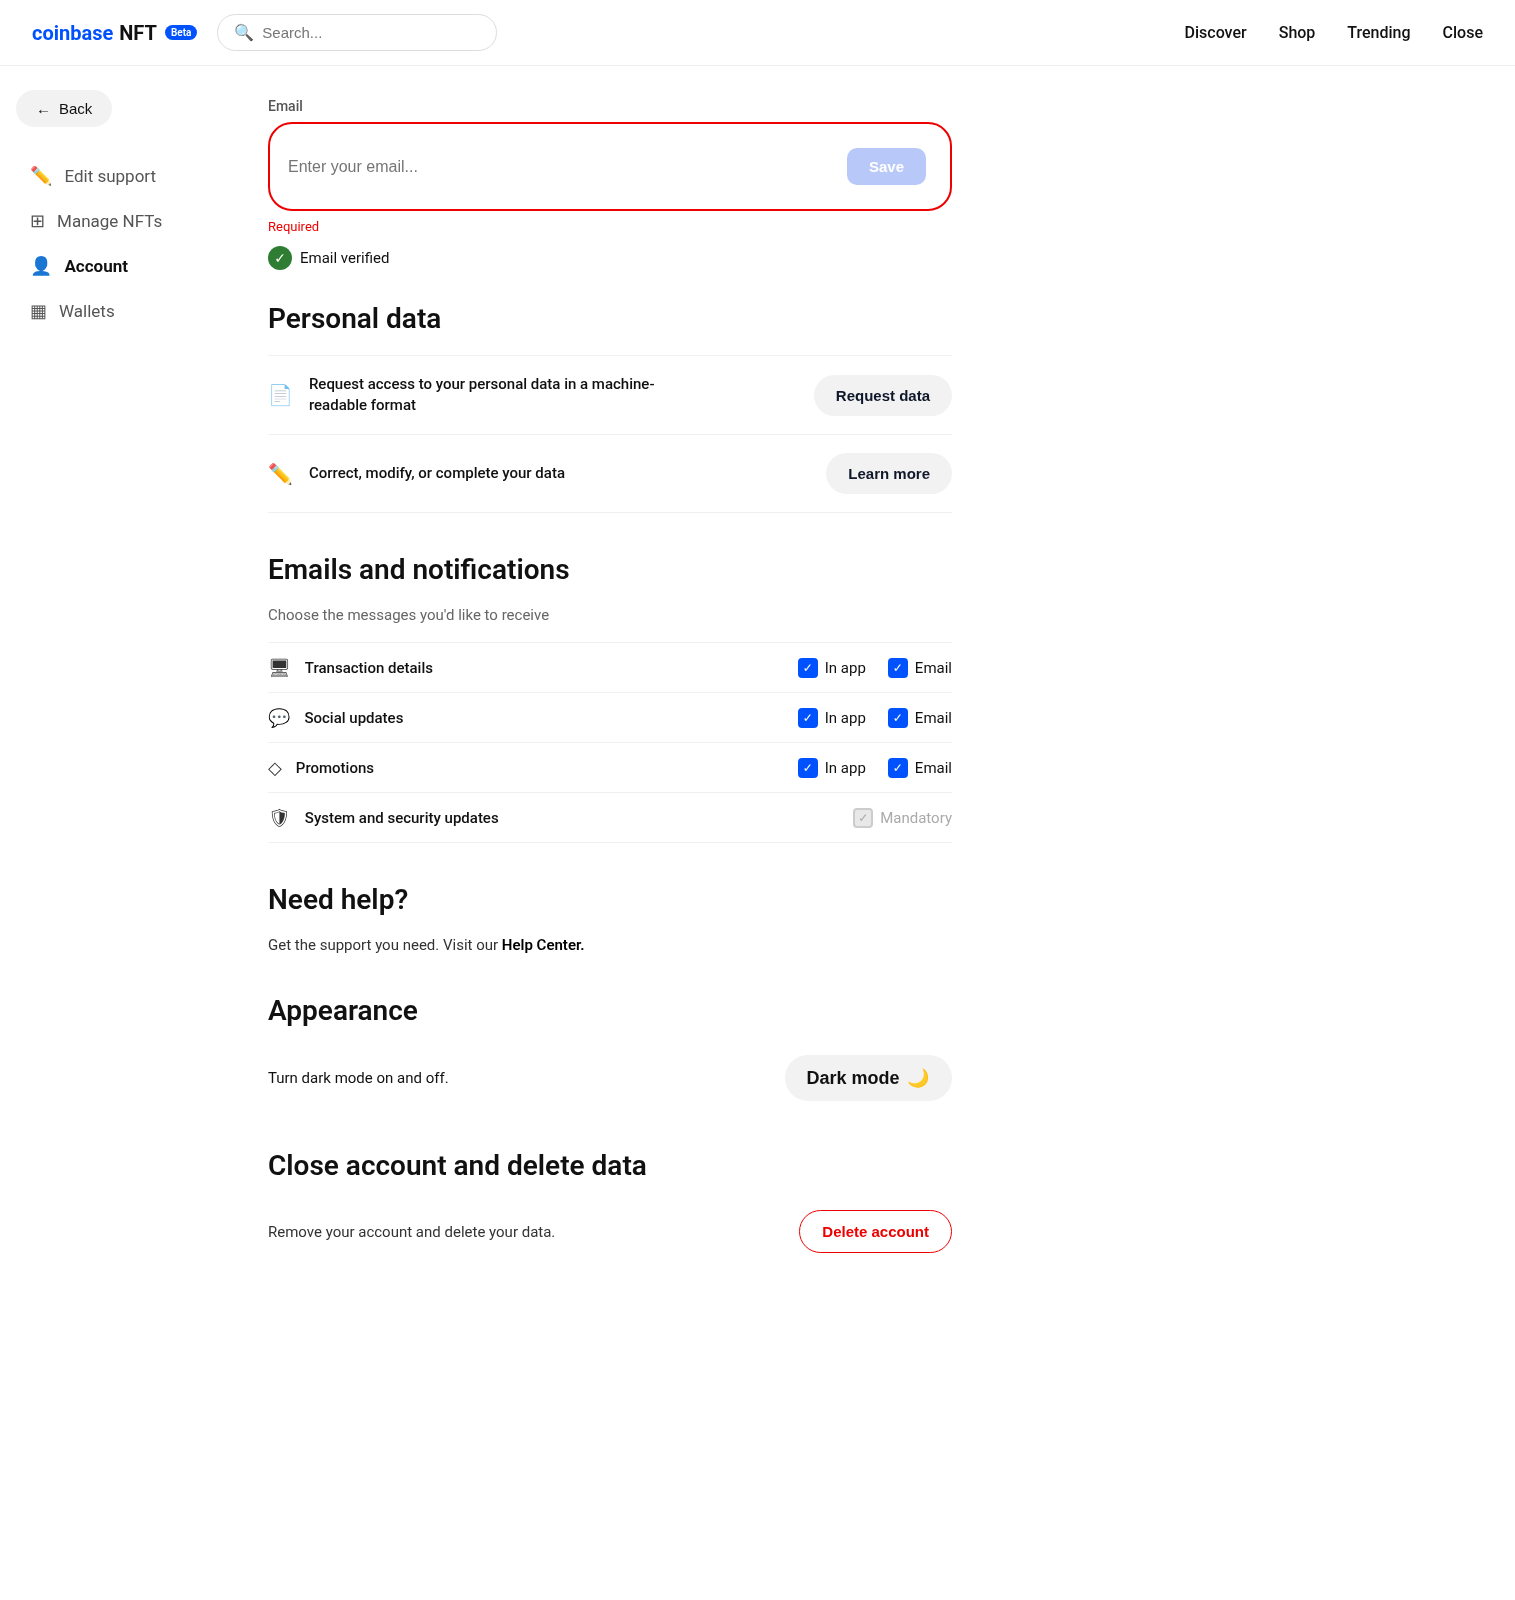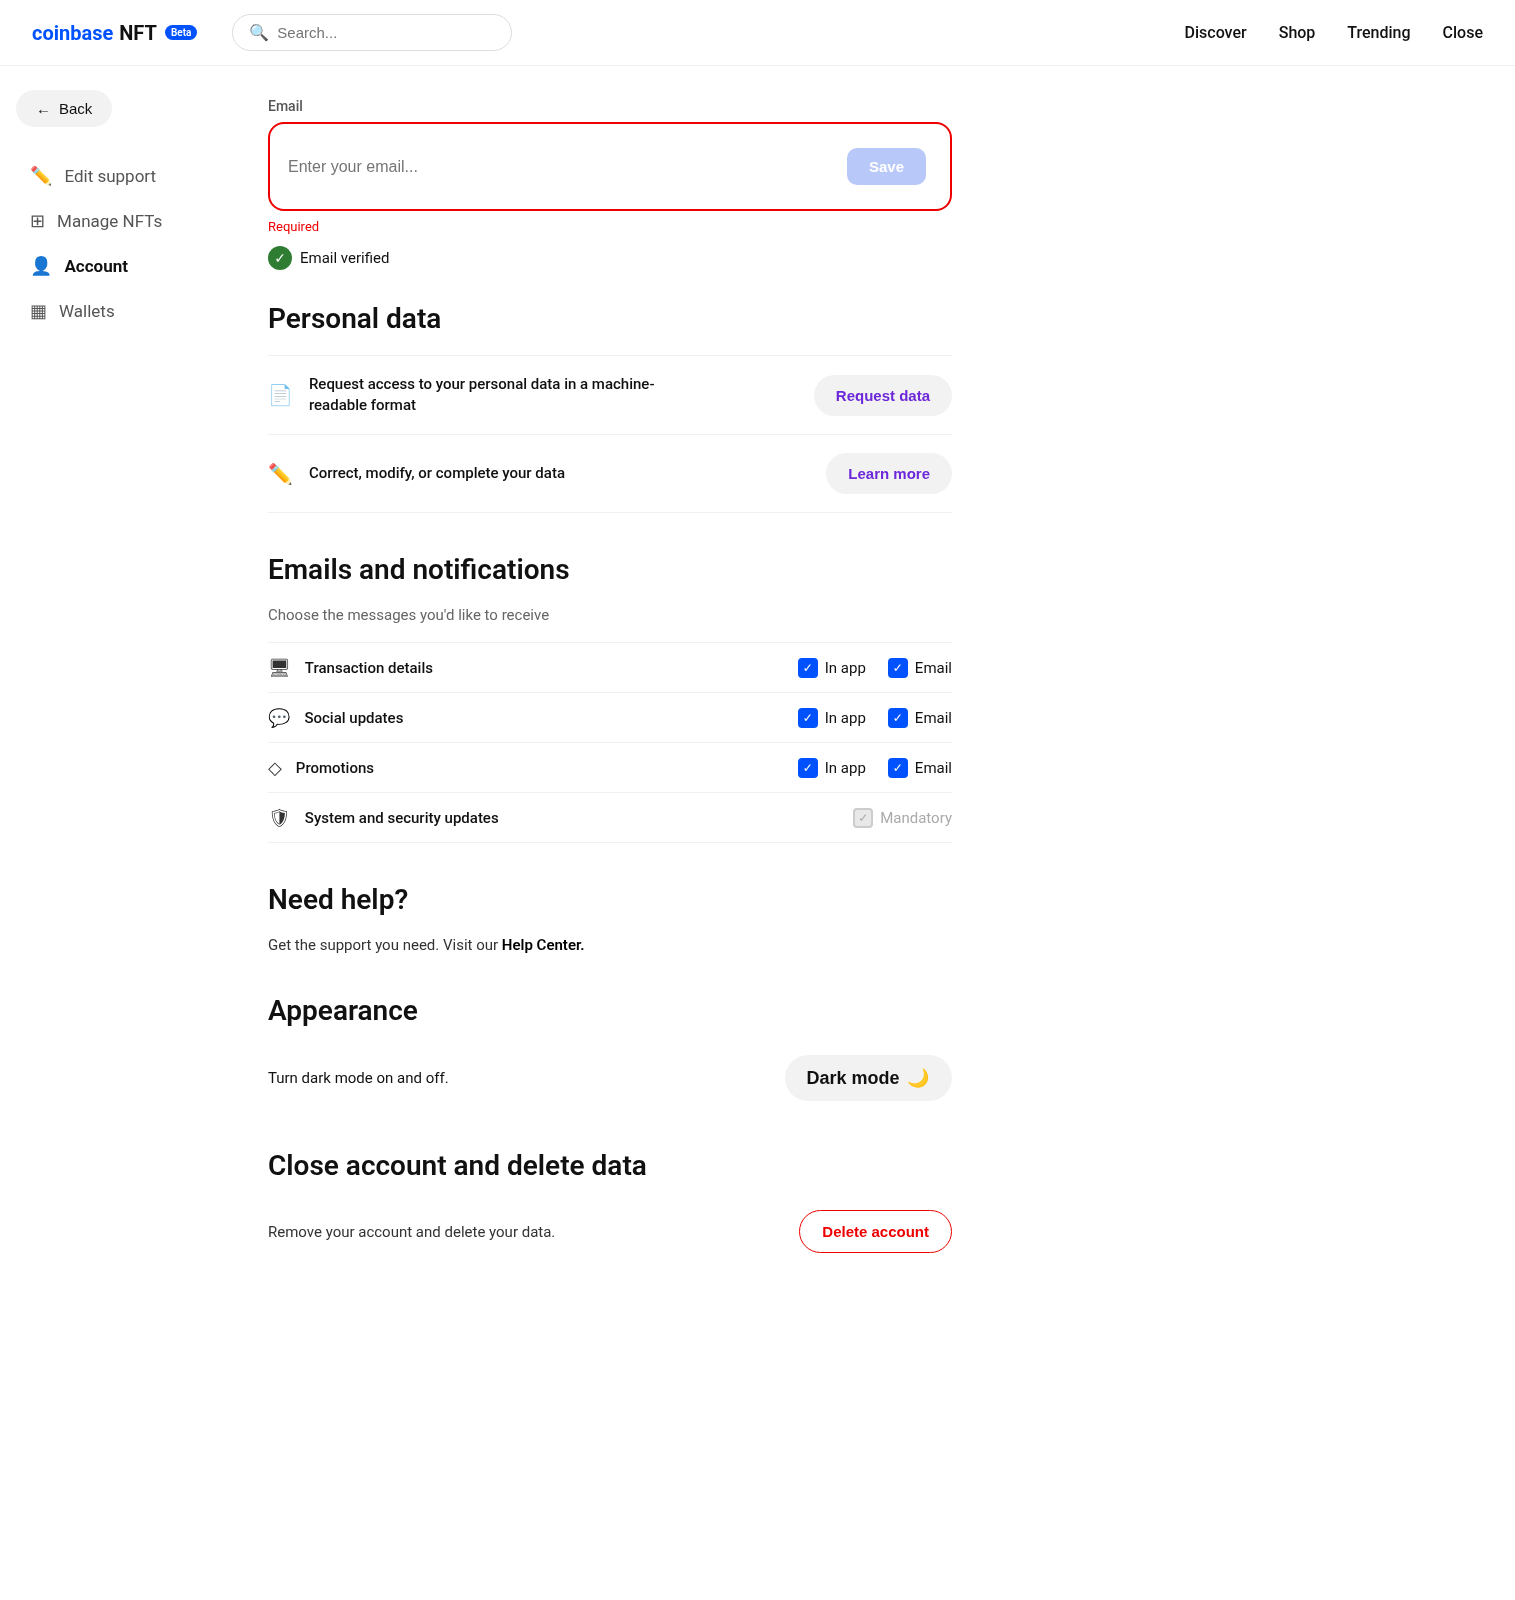--- a/index.html
+++ b/index.html
@@ -1,21 +1,21 @@
 <!DOCTYPE html>
 <html><head>
   <meta charset="utf-8">
   <style>
     * { box-sizing: border-box; margin: 0; padding: 0; }
     body { font-family: -apple-system, BlinkMacSystemFont, 'Segoe UI', Roboto, sans-serif; background: #fff; color: #111; }
 
     
     .topnav {
       display: flex; align-items: center; padding: 14px 32px; border-bottom: 1px solid #eee;
-      gap: 35px; position: sticky; top: 0; background: #fff; z-index: 10;
+      gap: 20px; position: sticky; top: 0; background: #fff; z-index: 10;
     }
     .brand { display: flex; align-items: center; gap: 6px; text-decoration: none; }
     .brand-text { font-size: 20px; font-weight: 700; color: #0052ff; }
     .brand-nft { font-size: 20px; font-weight: 700; color: #111; }
     .beta-badge {
       background: #0052ff; color: #fff; font-size: 10px; font-weight: 600;
       padding: 2px 6px; border-radius: 10px; margin-left: 2px;
     }
     .search-bar {
       display: flex; align-items: center; border: 1px solid #ddd; border-radius: 24px;
@@ -46,21 +46,21 @@
     .sidebar-item.active { font-weight: 700; color: #111; }
     .sidebar-icon { font-size: 18px; color: #555; }
     .sidebar-item.active .sidebar-icon { color: #111; }
 
     
     .main { flex: 1; padding: 32px 48px 60px 48px; max-width: 780px; }
 
     
     .section-label { font-size: 14px; font-weight: 500; color: #555; margin-bottom: 8px; }
     .email-input-row {
-      display: flex; align-items: center; border: 2px solid #e00; border-radius: 16px;
+      display: flex; align-items: center; border: 2px solid #e00; border-radius: 24px;
       overflow: hidden; margin-bottom: 8px;
     }
     .email-input-row input {
       flex: 1; border: none; outline: none; padding: 16px 18px; font-size: 16px; color: #999;
       background: transparent;
     }
     .save-btn {
       background: #b8c8f8; color: #fff; border: none; border-radius: 10px; padding: 10px 22px;
       font-size: 15px; font-weight: 600; cursor: pointer; margin: 24px;
     }
@@ -81,21 +81,21 @@
     .data-row {
       display: flex; align-items: center; justify-content: space-between;
       padding: 18px 0; border-bottom: 1px solid #f0f0f0;
     }
     .data-row:first-of-type { border-top: 1px solid #f0f0f0; }
     .data-row-left { display: flex; align-items: center; gap: 16px; }
     .data-icon { font-size: 20px; color: #333; }
     .data-text { font-size: 15px; font-weight: 500; color: #111; max-width: 380px; line-height: 1.4; }
     .action-btn {
       background: #f2f2f2; border: none; border-radius: 24px; padding: 12px 22px;
-      font-size: 15px; font-weight: 600; cursor: pointer; color: #6d28d9; white-space: nowrap;
+      font-size: 15px; font-weight: 600; cursor: pointer; color: #0f172a; white-space: nowrap;
     }
 
     
     .notifications-section { margin-bottom: 40px; }
     .notifications-subtitle { font-size: 15px; color: #666; margin-bottom: 18px; }
     .notif-row {
       display: flex; align-items: center; padding: 14px 0; border-bottom: 1px solid #f0f0f0;
     }
     .notif-row:first-of-type { border-top: 1px solid #f0f0f0; }
     .notif-icon { font-size: 18px; color: #333; margin-right: 14px; }

